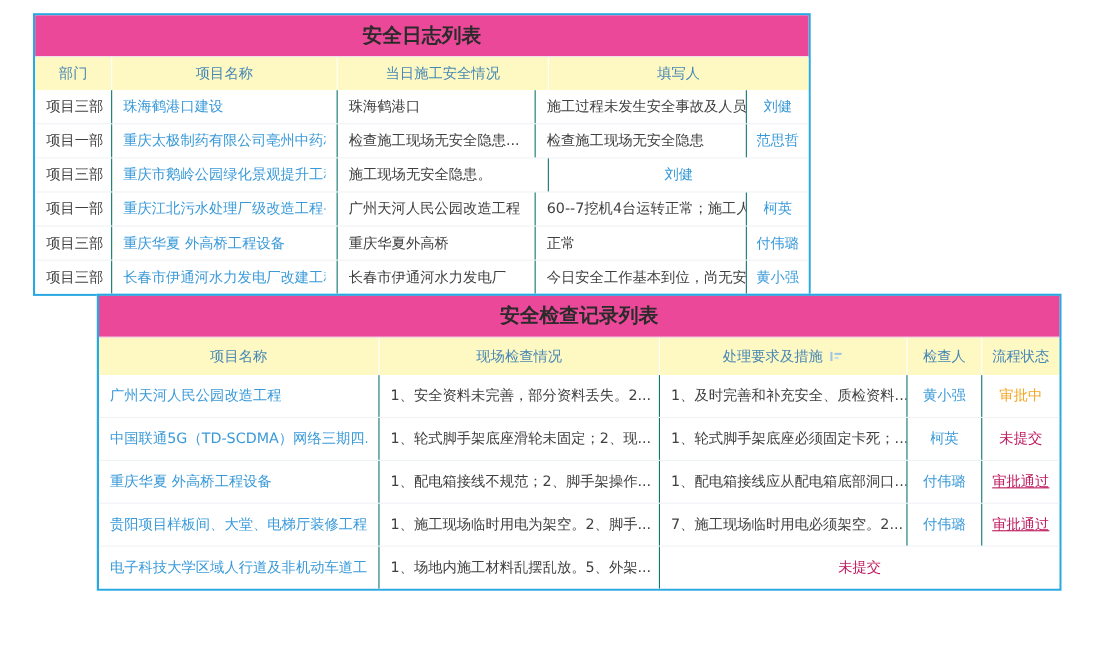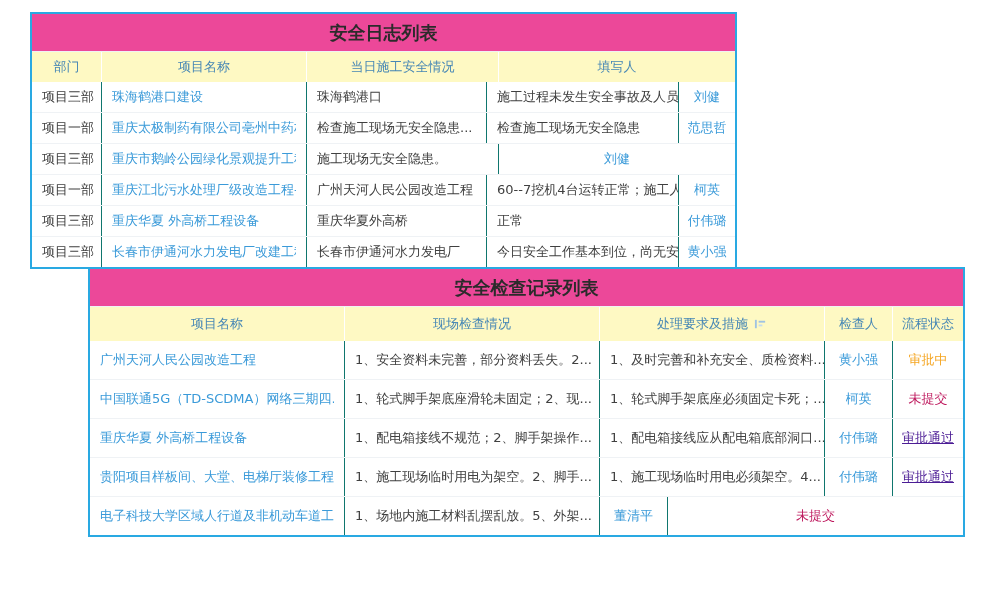--- a/index.html
+++ b/index.html
@@ -59,21 +59,21 @@
 
   
   .t2-c1 { width: 255px; flex: none; }
   .t2-c2 { width: 255px; flex: none; text-align: right; }
   .t2-c3 { width: 225px; flex: none; }
   .t2-c4 { width: 68px;  flex: none; }
   .t2-c5 { flex: 1; }
 
   .st-approving   { color: #f5a623; }
   .st-unsubmitted { color: #be185d; }
-  .st-approved    { color: #4c1d95; text-decoration: underline; }
+  .st-approved    { color: #be185d; text-decoration: underline; }
 </style>
 </head>
 <body>
 
 <section class="tbl tbl-log">
   <div class="tbl-title">安全日志列表</div>
 
   <div class="thead">
     <div class="th t1-c1">部门</div>
     <div class="th t1-c2">项目名称</div>
@@ -208,34 +208,31 @@
         </div>
       <div class="td t2-c5 center">
           <span class="st-approved">审批通过</span>
         </div>
     </div>
     <div class="tr">
       <div class="td t2-c1">
           <a class="lnk">贵阳项目样板间、大堂、电梯厅装修工程</a>
         </div>
       <div class="td t2-c2">1、施工现场临时用电为架空。2、脚手...</div>
-      <div class="td t2-c3">1、施工现场临时用电必须架空。4...</div>
+      <div class="td t2-c3">7、施工现场临时用电必须架空。2...</div>
       <div class="td t2-c4 center">
           <a class="lnk">付伟璐</a>
         </div>
       <div class="td t2-c5 center">
           <span class="st-approved">审批通过</span>
         </div>
     </div>
     <div class="tr">
       <div class="td t2-c1">
           <a class="lnk">电子科技大学区域人行道及非机动车道工...</a>
         </div>
       <div class="td t2-c2">1、场地内施工材料乱摆乱放。5、外架...</div>
-      <div class="td t2-c4 center">
-          <a class="lnk">董清平</a>
-        </div>
       <div class="td t2-c5 center">
           <span class="st-unsubmitted">未提交</span>
         </div>
     </div>
   </div>
 </section>
 
 </body></html>

